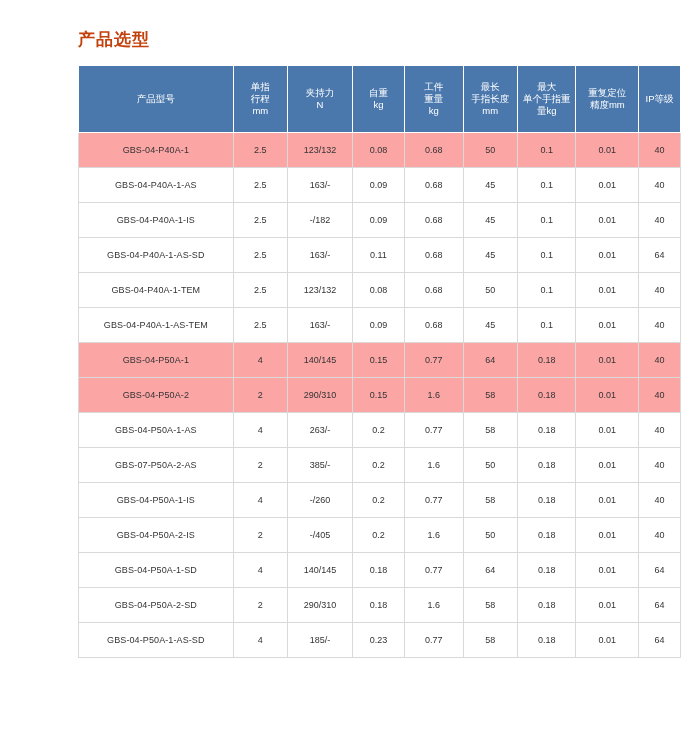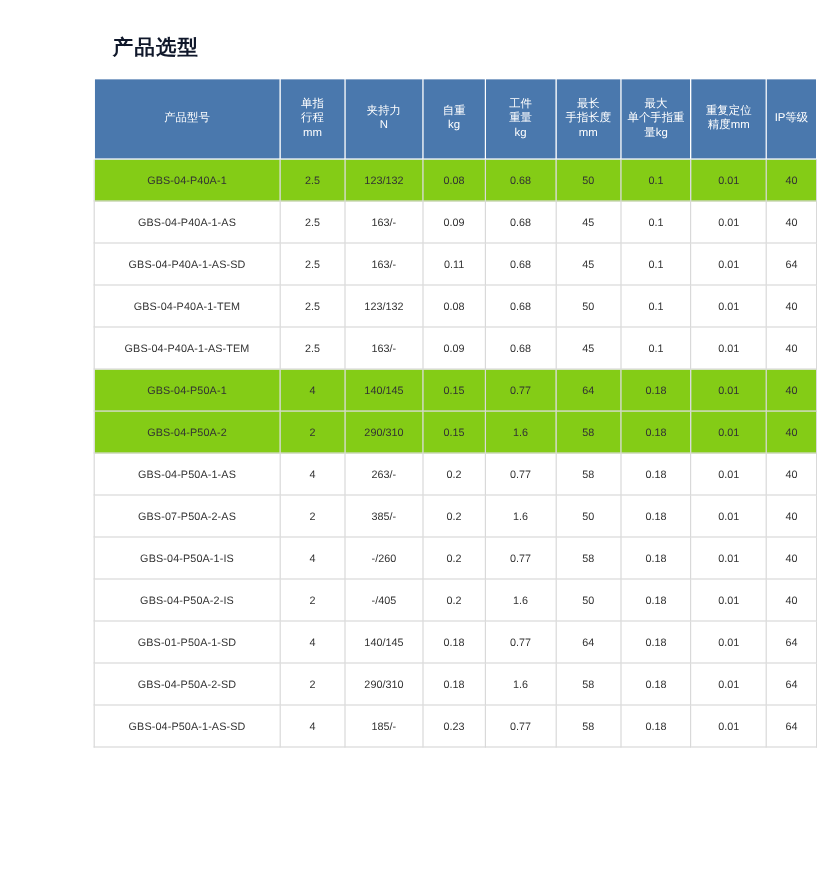--- a/index.html
+++ b/index.html
@@ -30,22 +30,22 @@
   }
   .content {
     position: absolute;
     left: 78px;
     top: 0;
     width: 603px;
   }
   .section-title {
     font-size: 17px;
     font-weight: bold;
-    color: #0f172a;
-    margin: 28px 0 14px 16px;
+    color: #c2410c;
+    margin: 28px 0 14px 0;
     letter-spacing: 1px;
   }
   table.spec {
     border-collapse: collapse;
     width: 603px;
     table-layout: fixed;
     font-size: 9px;
   }
   table.spec thead th {
     background: #4a78ad;
@@ -63,21 +63,21 @@
     border: 1px solid #d9d9d9;
     text-align: center;
     vertical-align: middle;
     height: 30px;
     padding: 2px 1px;
     font-size: 9px;
     color: #333;
     background: #ffffff;
   }
   table.spec tbody tr.highlight td {
-    background: #84cc16;
+    background: #fca5a5;
   }
   table.spec tbody td.model {
     font-size: 9px;
     letter-spacing: 0.1px;
   }
   .col-model { width: 148px; }
   .col-stroke { width: 52px; }
   .col-force { width: 62px; }
   .col-weight { width: 50px; }
   .col-wpweight { width: 56px; }
@@ -135,20 +135,31 @@
             <td>2.5</td>
             <td>163/-</td>
             <td>0.09</td>
             <td>0.68</td>
             <td>45</td>
             <td>0.1</td>
             <td>0.01</td>
             <td>40</td>
           </tr>
           <tr>
+            <td class="model">GBS-04-P40A-1-IS</td>
+            <td>2.5</td>
+            <td>-/182</td>
+            <td>0.09</td>
+            <td>0.68</td>
+            <td>45</td>
+            <td>0.1</td>
+            <td>0.01</td>
+            <td>40</td>
+          </tr>
+          <tr>
             <td class="model">GBS-04-P40A-1-AS-SD</td>
             <td>2.5</td>
             <td>163/-</td>
             <td>0.11</td>
             <td>0.68</td>
             <td>45</td>
             <td>0.1</td>
             <td>0.01</td>
             <td>64</td>
           </tr>
@@ -234,21 +245,21 @@
             <td>2</td>
             <td>-/405</td>
             <td>0.2</td>
             <td>1.6</td>
             <td>50</td>
             <td>0.18</td>
             <td>0.01</td>
             <td>40</td>
           </tr>
           <tr>
-            <td class="model">GBS-01-P50A-1-SD</td>
+            <td class="model">GBS-04-P50A-1-SD</td>
             <td>4</td>
             <td>140/145</td>
             <td>0.18</td>
             <td>0.77</td>
             <td>64</td>
             <td>0.18</td>
             <td>0.01</td>
             <td>64</td>
           </tr>
           <tr>

